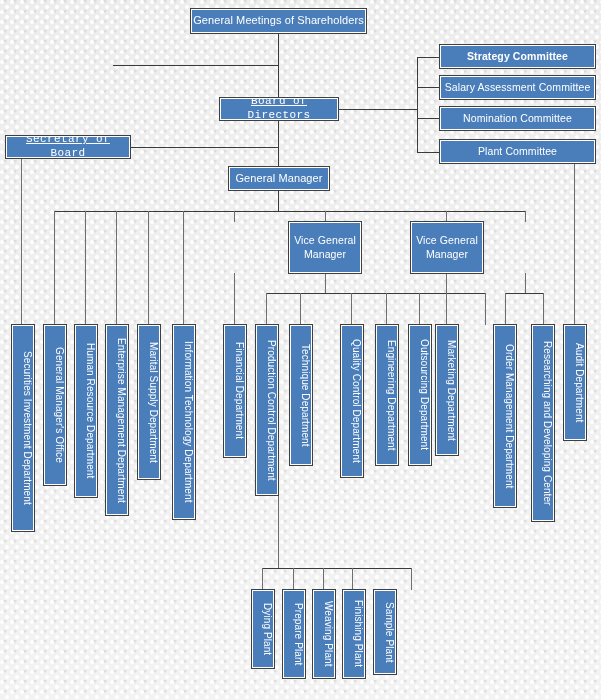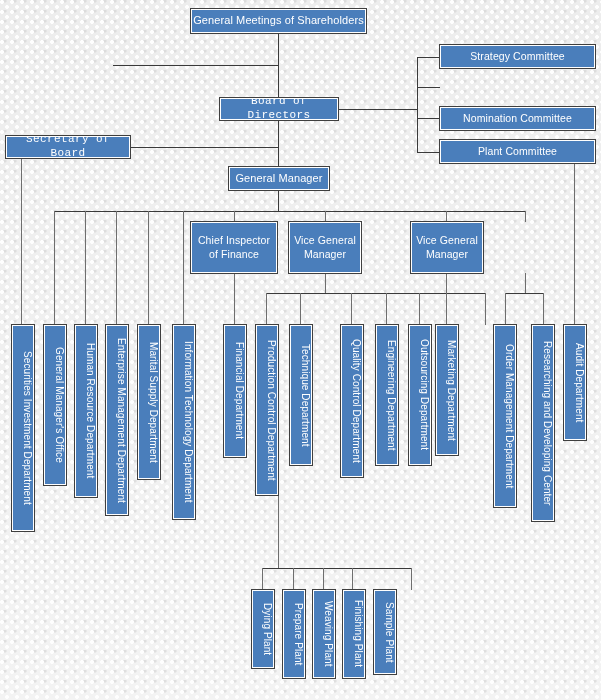--- a/index.html
+++ b/index.html
@@ -34,21 +34,21 @@
     color:#ffffff;
     display:flex;
     align-items:center;
     justify-content:center;
     text-align:center;
     line-height:1.25;
     letter-spacing:.1px;
     overflow:hidden;
   }
   .box .lbl{display:block;width:100%;}
-  .mono{font-family:"Liberation Mono", monospace;letter-spacing:.4px;}
+  .mono{font-family:"Liberation Mono", monospace;letter-spacing:.4px;text-decoration:underline;}
   .vert{writing-mode:vertical-rl;text-orientation:mixed;}
   .vert .lbl{white-space:nowrap;}
 
   .s11{font-size:11px;}
   .s10{font-size:10px;}
   .s105{font-size:10.5px;}
 </style>
 </head>
 <body>
 
@@ -123,33 +123,33 @@
   </div>
 
   <div class="box s11 mono" style="left:6px;top:136px;width:124px;height:22px;">
     <span class="lbl">Secretary of Board</span>
   </div>
 
   <div class="box s11" style="left:229px;top:167px;width:100px;height:23px;">
     <span class="lbl">General Manager</span>
   </div>
 
-  <div class="box s105" style="left:440px;top:45px;width:155px;height:23px;">
+  <div class="box s105" style="left:440px;top:45px;width:155px;height:23px;font-weight:bold;">
     <span class="lbl">Strategy   Committee</span>
+  </div>
+  <div class="box s105" style="left:440px;top:76px;width:155px;height:23px;">
+    <span class="lbl">Salary Assessment Committee</span>
   </div>
   <div class="box s105" style="left:440px;top:107px;width:155px;height:23px;text-align:center;">
     <span class="lbl">Nomination Committee</span>
   </div>
   <div class="box s105" style="left:440px;top:140px;width:155px;height:23px;">
     <span class="lbl">Plant Committee</span>
   </div>
 
-  <div class="box s105" style="left:191px;top:222px;width:86px;height:51px;padding:0 4px;">
-    <span class="lbl">Chief   Inspector of   Finance</span>
-  </div>
   <div class="box s105" style="left:289px;top:222px;width:72px;height:51px;padding:0 4px;">
     <span class="lbl">Vice General Manager</span>
   </div>
   <div class="box s105" style="left:411px;top:222px;width:72px;height:51px;padding:0 4px;">
     <span class="lbl">Vice General Manager</span>
   </div>
 
   <div class="box vert s10" style="left:12px;top:325px;width:22px;height:206px;">
     <span class="lbl">Securities  Investment  Department</span>
   </div>

